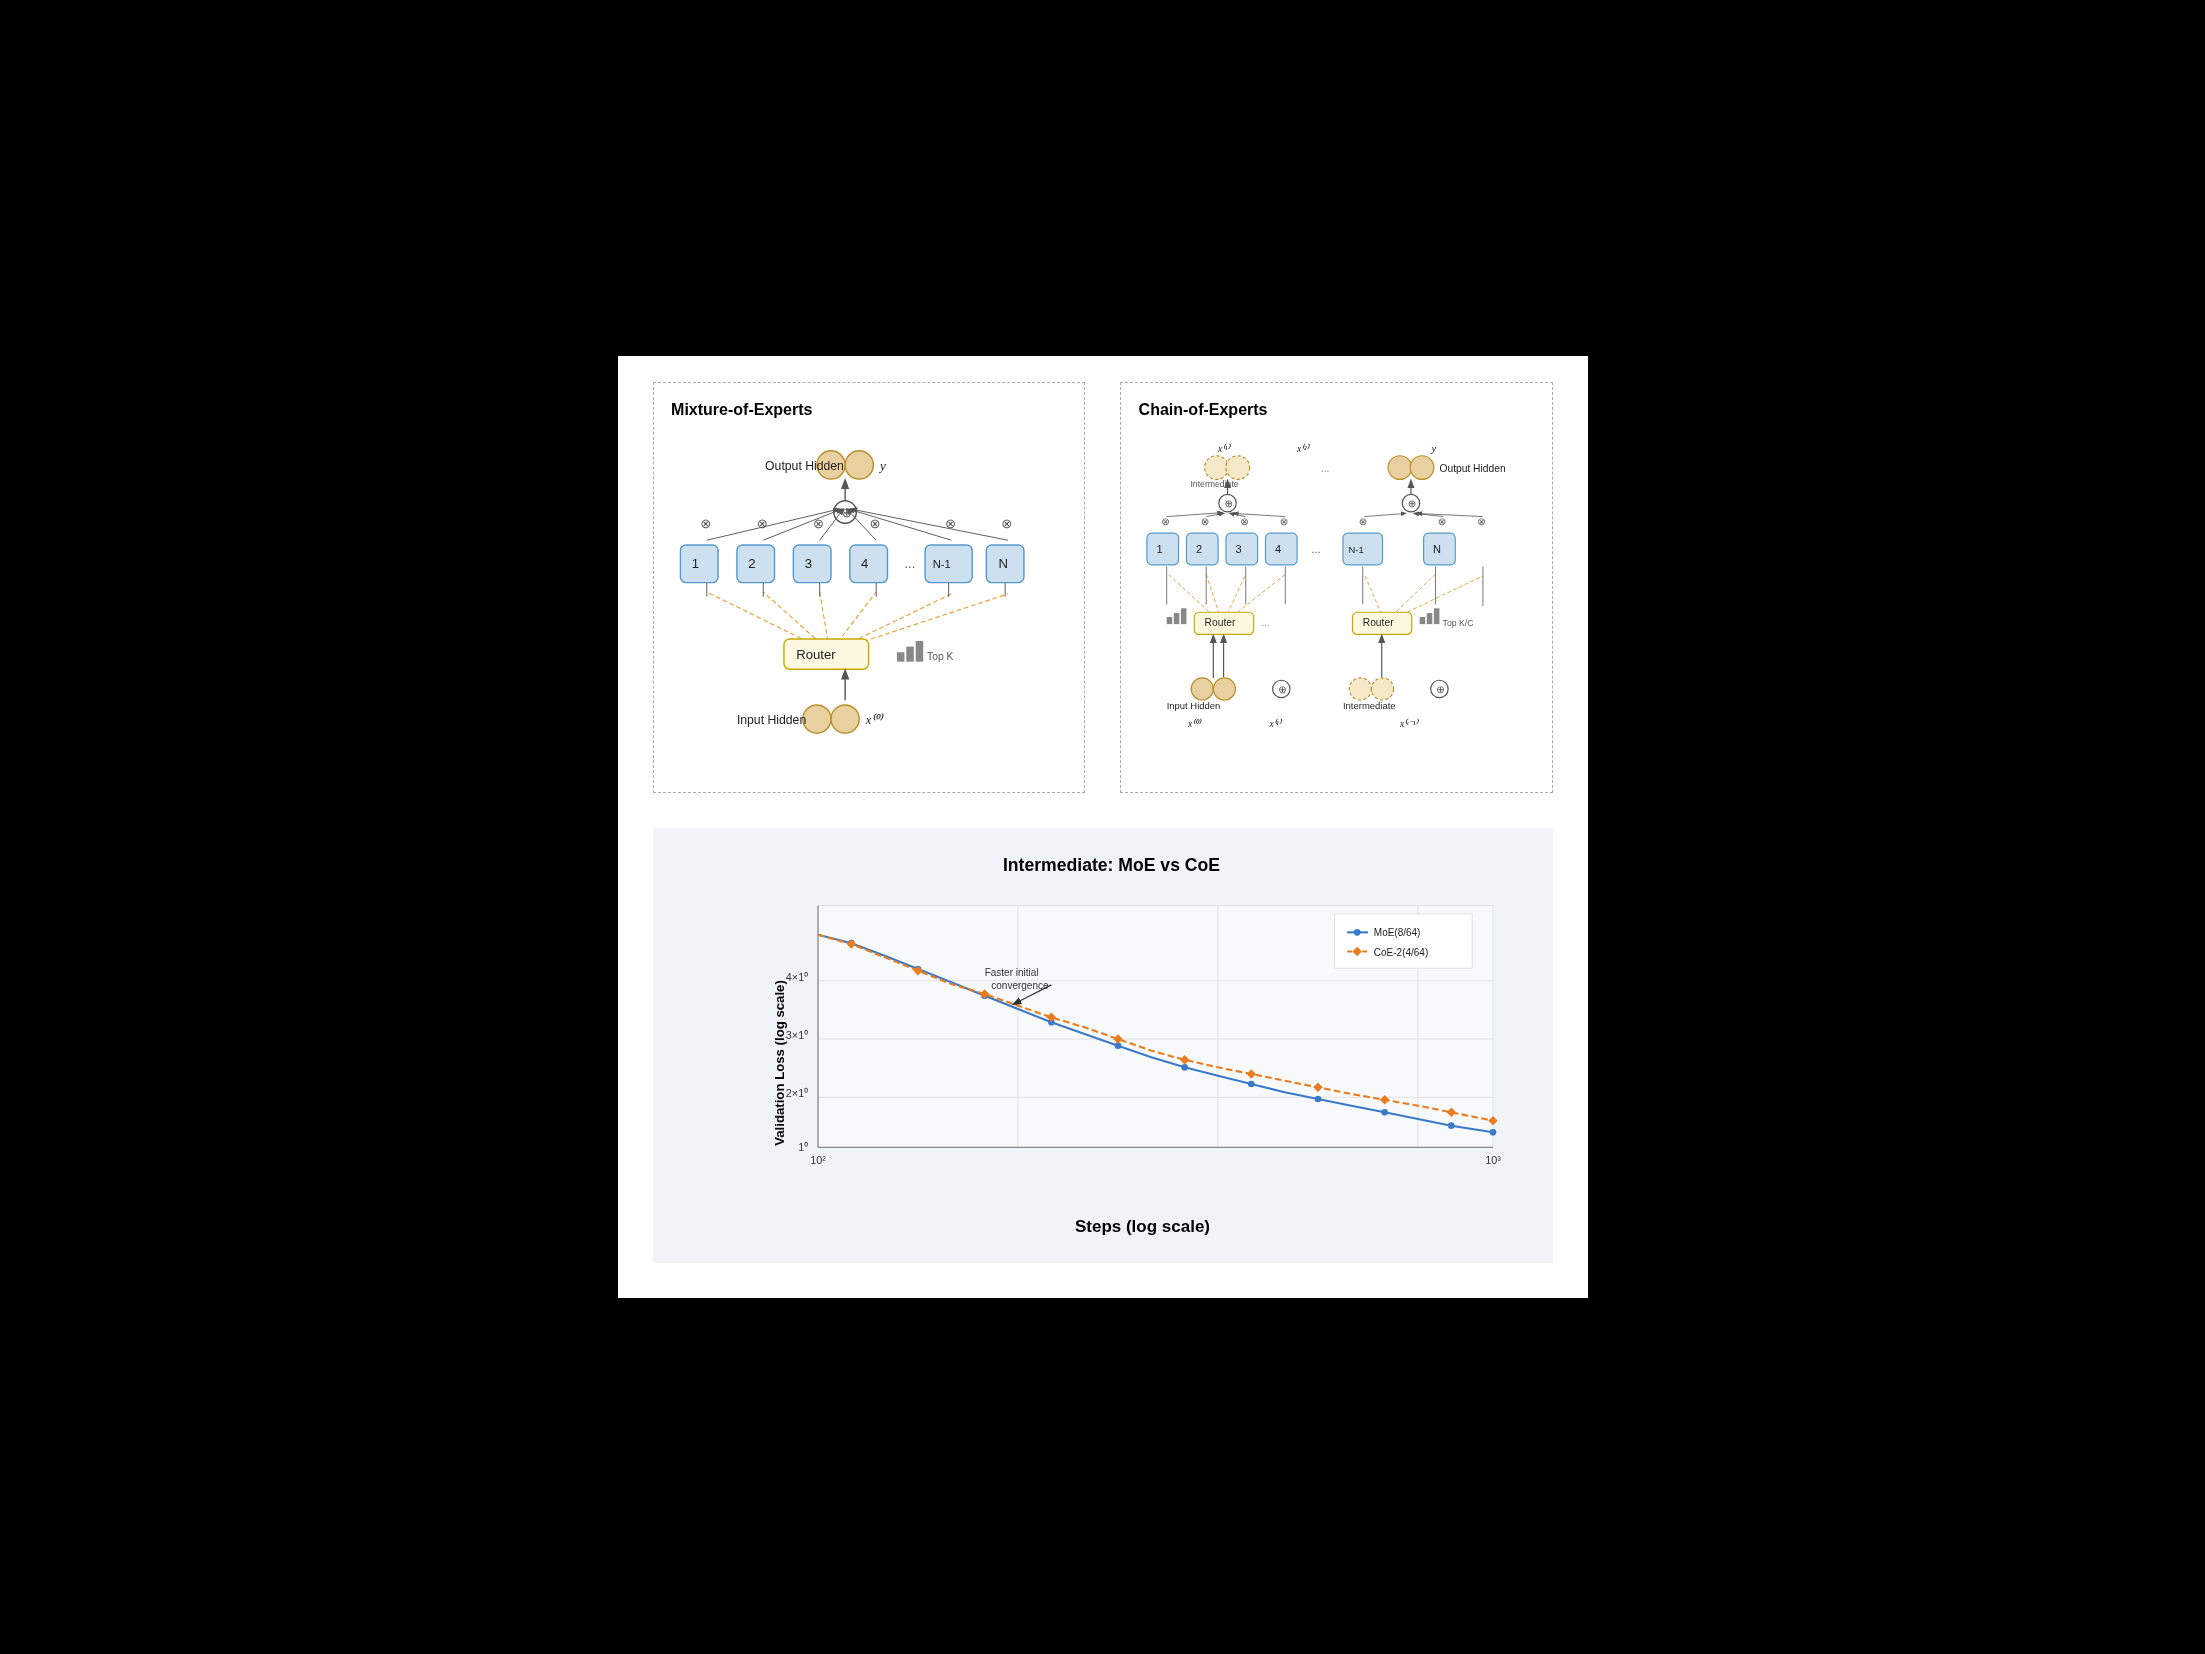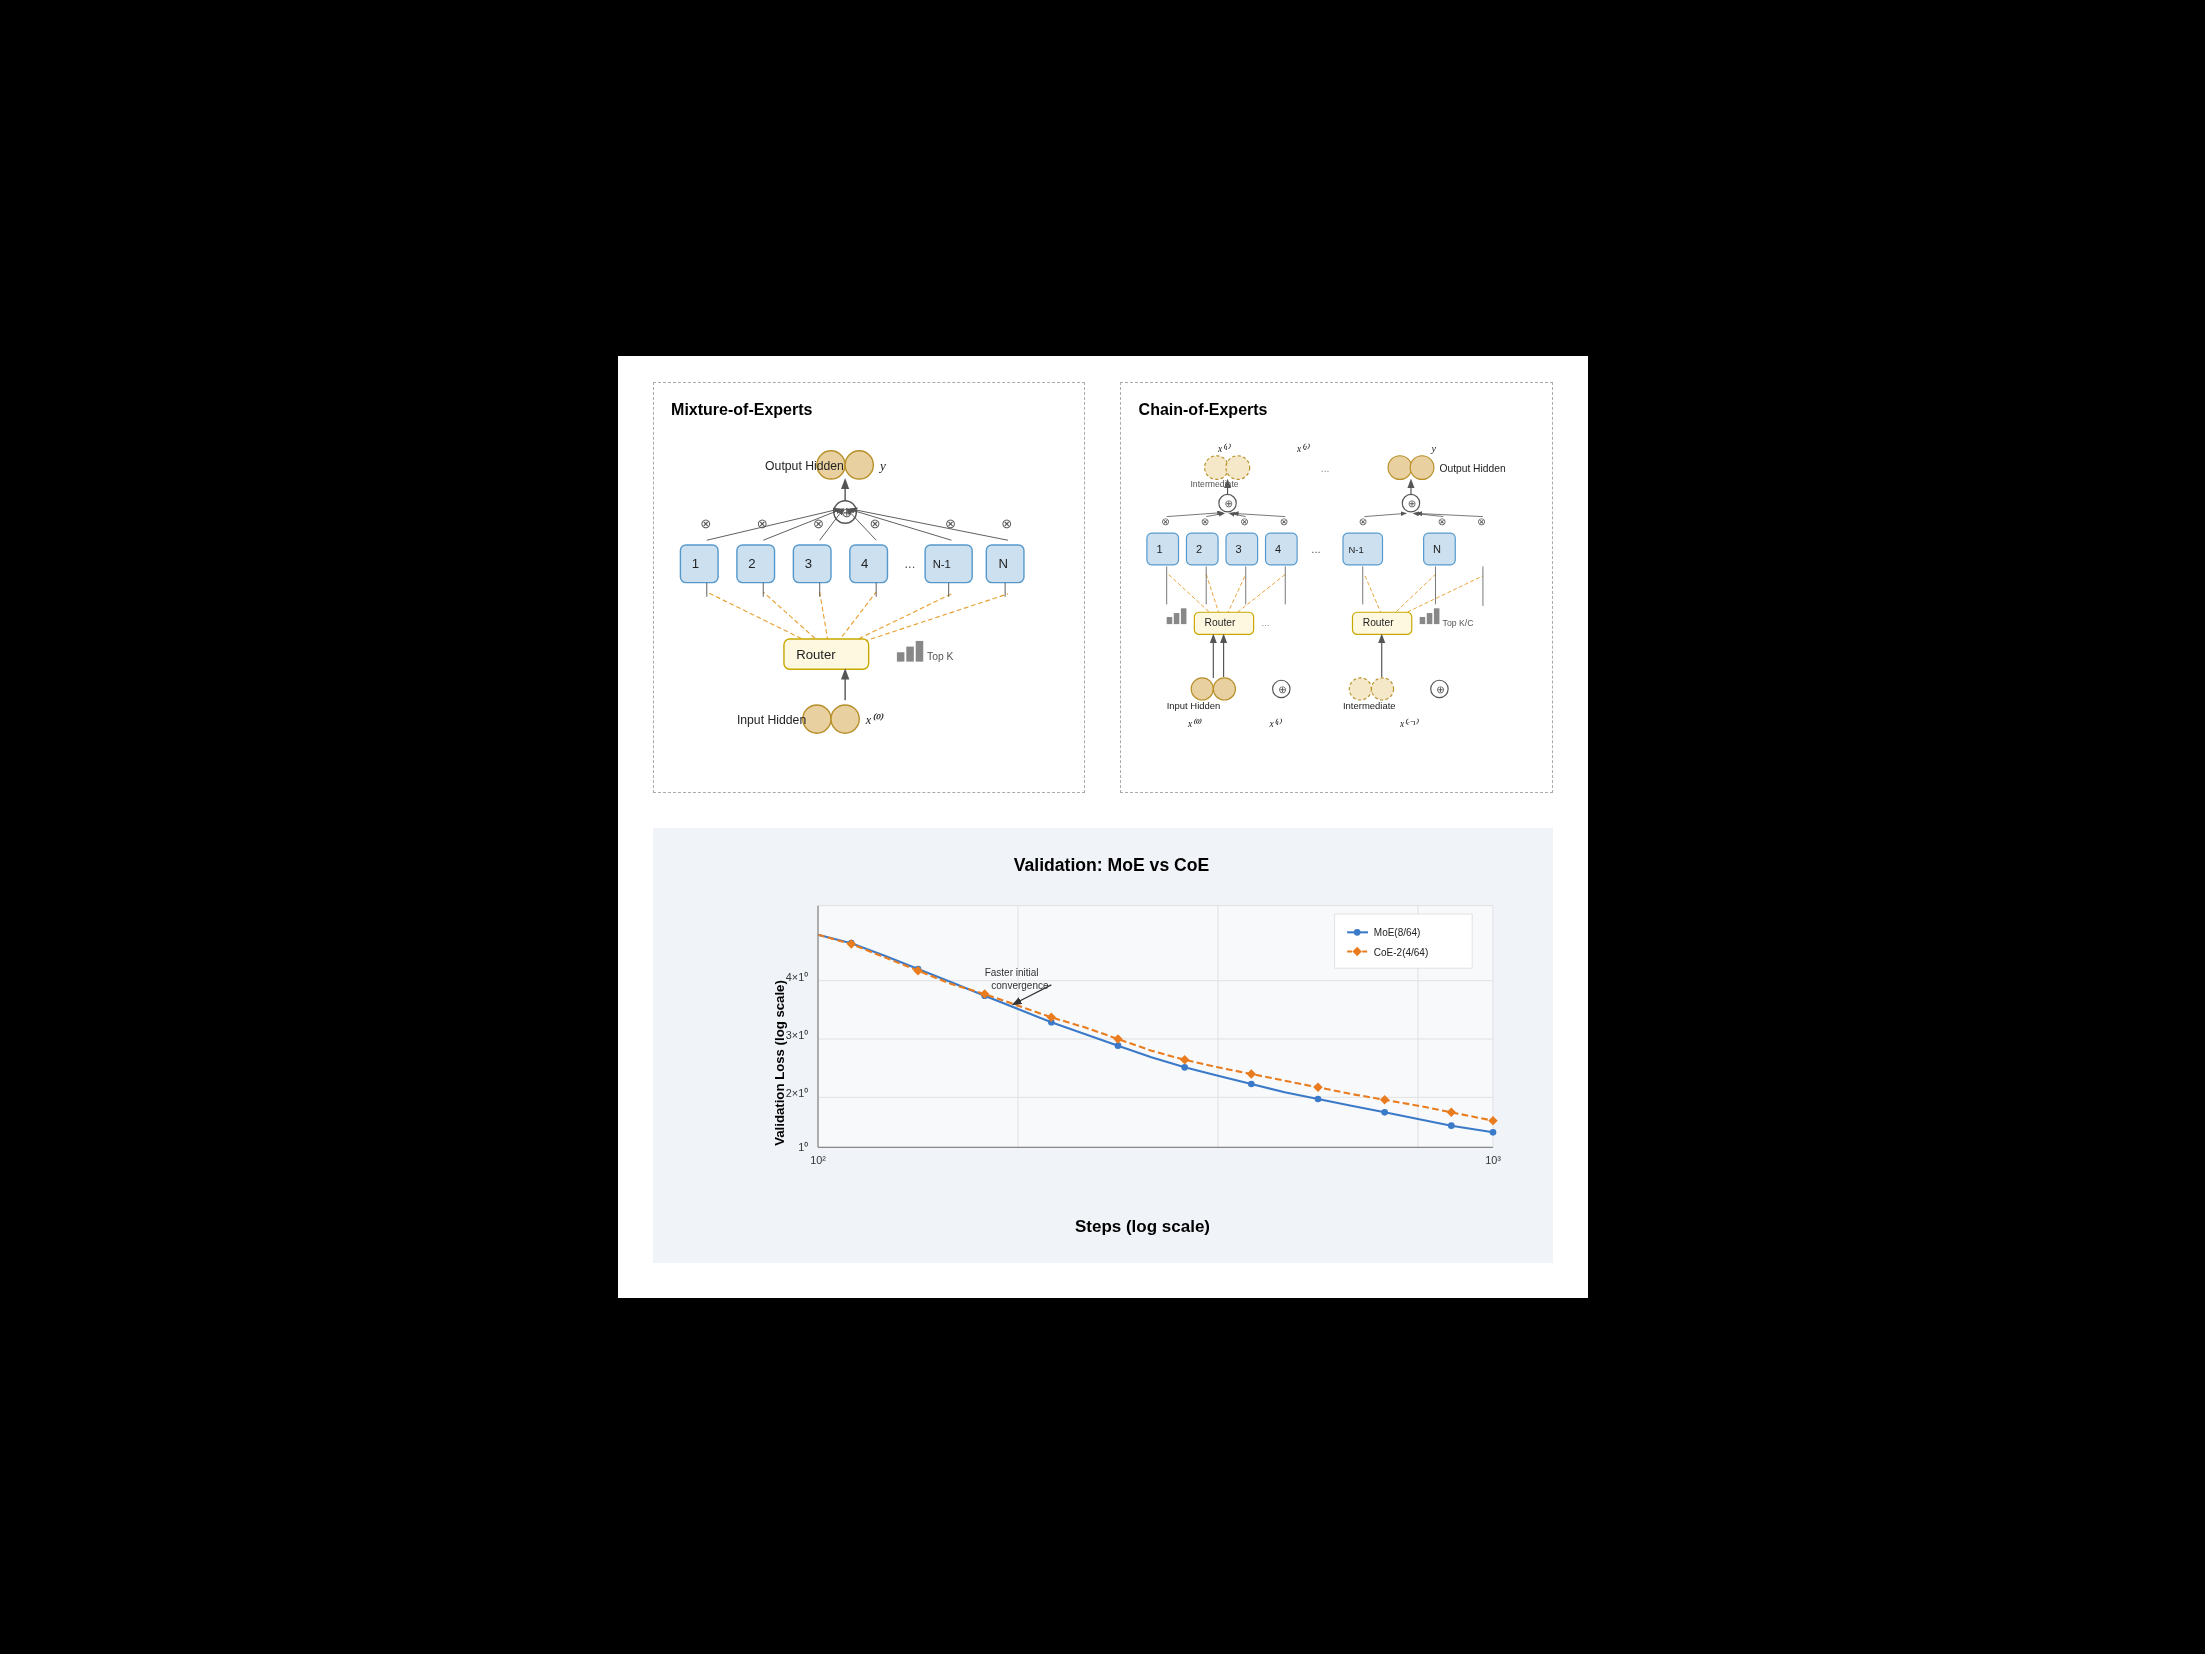--- a/index.html
+++ b/index.html
@@ -282,21 +282,21 @@
         <text x="62" y="373" font-size="12" font-family="serif" font-style="italic" fill="#222">x⁽⁰⁾</text>
         <text x="165" y="373" font-size="12" font-family="serif" font-style="italic" fill="#222">x⁽¹⁾</text>
         <text x="330" y="373" font-size="12" font-family="serif" font-style="italic" fill="#222">x⁽ᶜ⁻¹⁾</text>
 
         <line x1="94" y1="311" x2="94" y2="258" stroke="#555" stroke-width="1.5" marker-end="url(#arrow2)"></line>
       </svg>
     </div>
   </div>
 
   <div class="chart-container">
-    <div class="chart-title">Validation: MoE vs CoE</div>
+    <div class="chart-title">Intermediate: MoE vs CoE</div>
     <div style="position:relative; padding-left: 62px;">
       <div class="y-axis-label" style="position:absolute; left:-8.8px; top:50%; transform:translateY(-50%) rotate(-90deg); font-size:13.2px; font-weight:bold; font-family:Arial,sans-serif; white-space:nowrap;">Validation Loss (log scale)</div>
       <svg viewBox="0 0 900 380" width="100%">
 
         <rect x="0" y="0" width="900" height="340" fill="#f0f4f8"></rect>
 
         <rect x="60" y="20" width="810" height="290" fill="#f8f9fb" stroke="#ddd" stroke-width="1"></rect>
 
         <line x1="60" y1="110" x2="870" y2="110" stroke="#ddd" stroke-width="1"></line>
         <line x1="60" y1="180" x2="870" y2="180" stroke="#ddd" stroke-width="1"></line>

